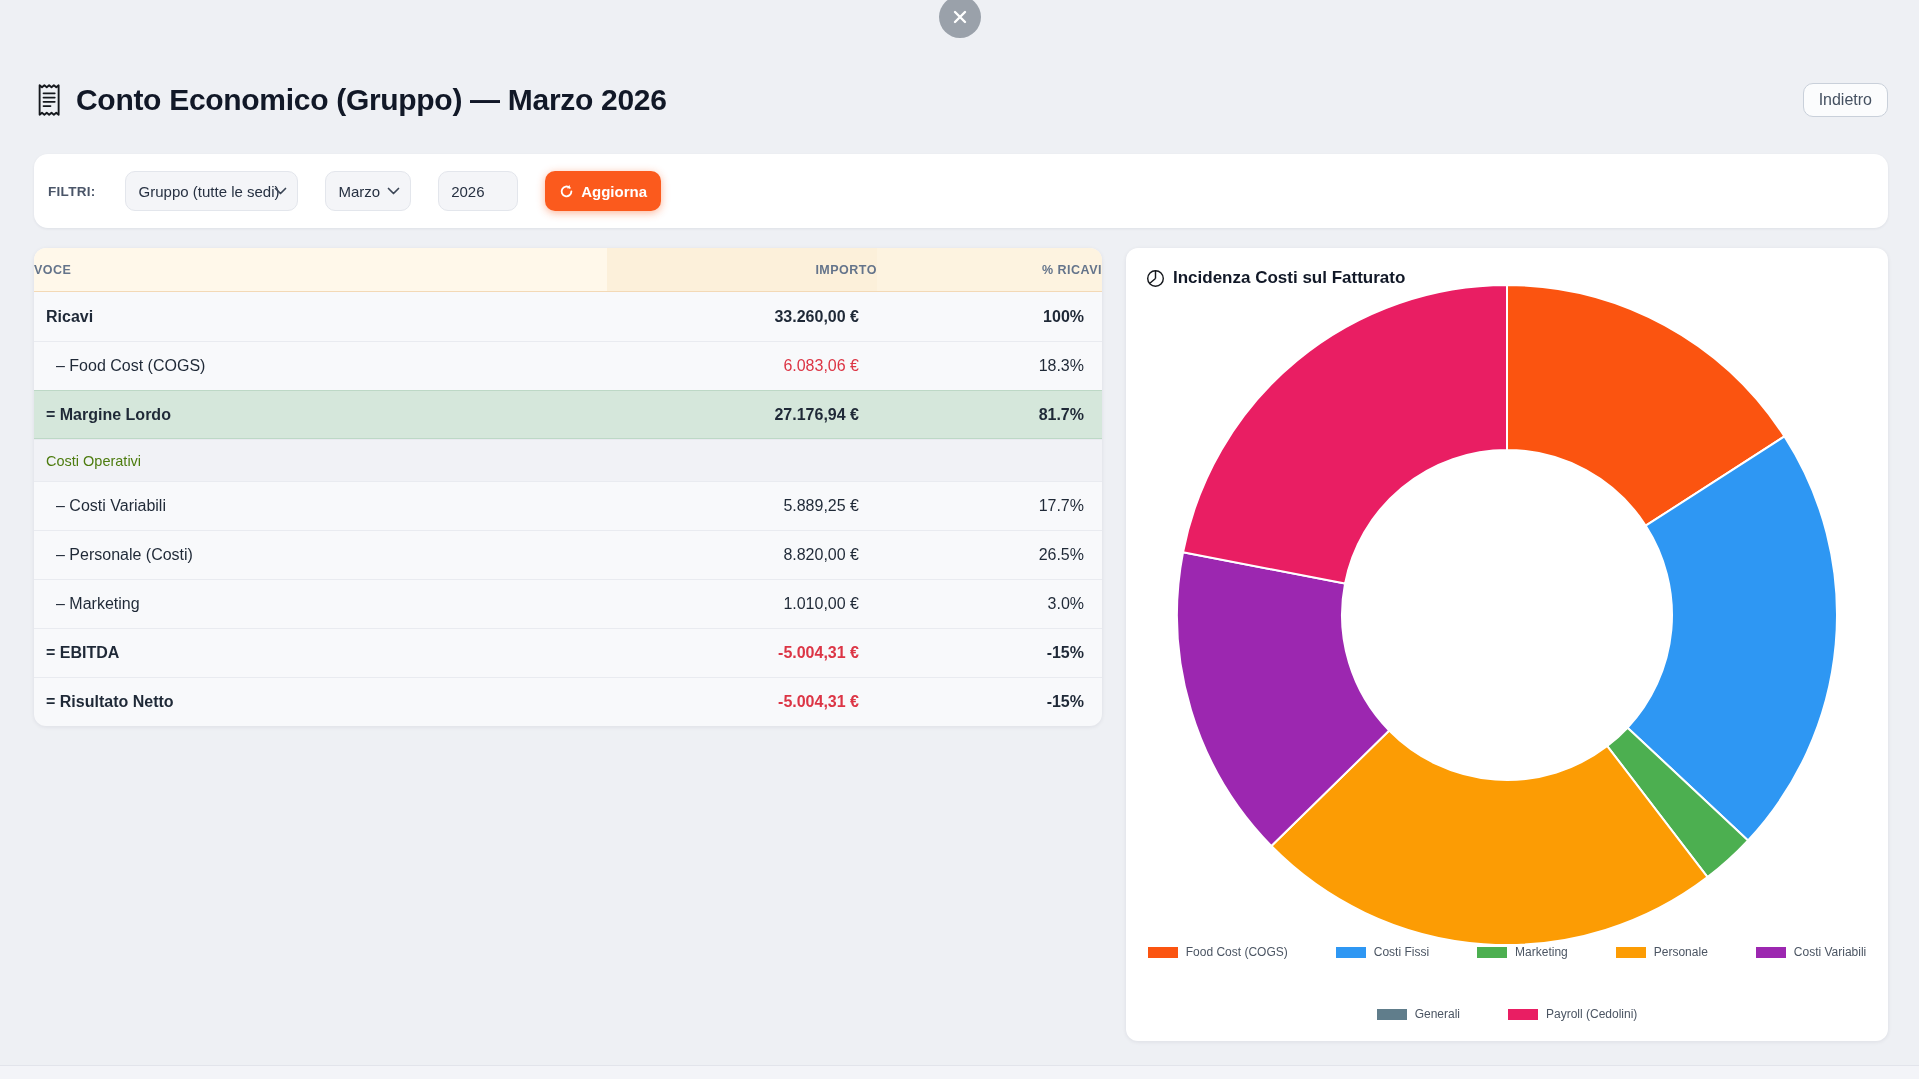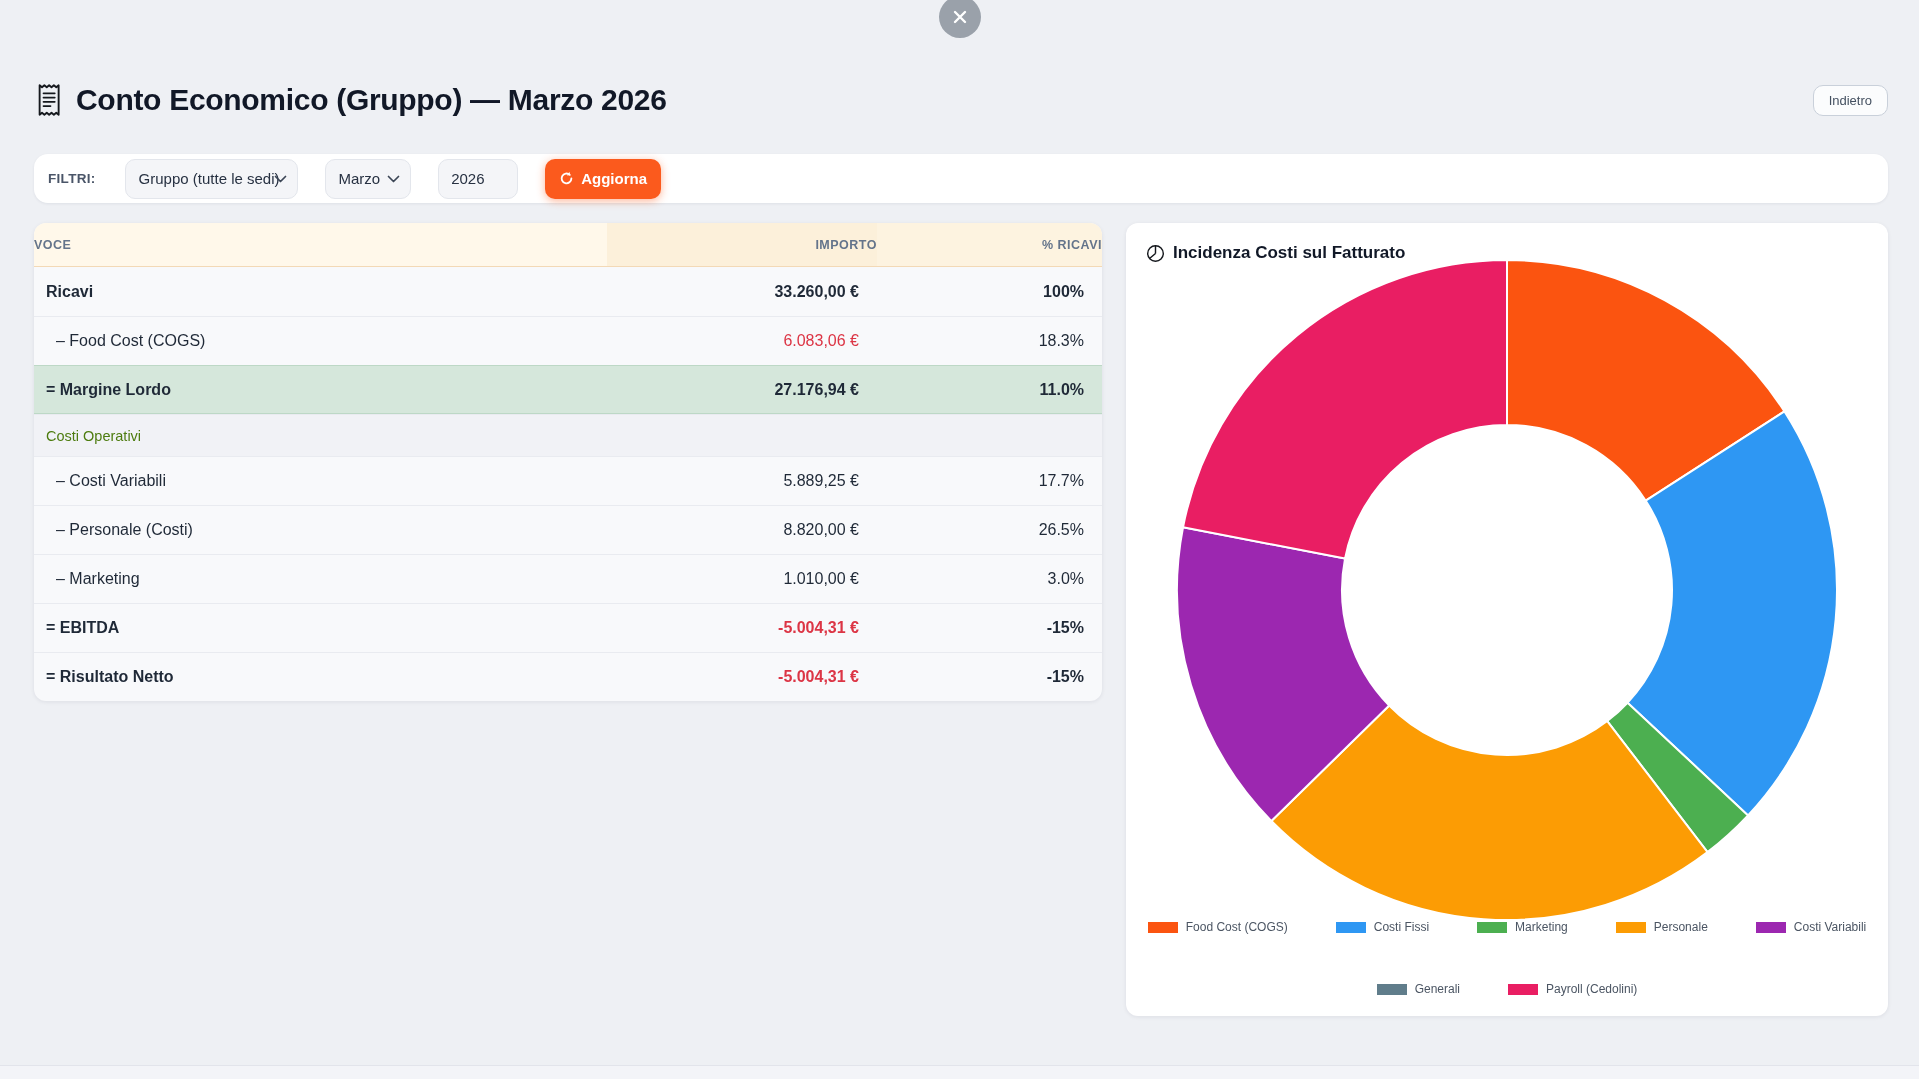--- a/index.html
+++ b/index.html
@@ -18,26 +18,26 @@
     background:#9aa1aa; border:none; cursor:pointer;
     display:flex; align-items:center; justify-content:center;
     z-index:10;
   }
   
   .page { padding:82px 31px 0 34px; }
   .header-row { display:flex; align-items:center; justify-content:space-between; }
   .page-title { display:flex; align-items:center; gap:12px; font-size:30px; font-weight:700; color:#111827; letter-spacing:-.3px;text-align:right; }
   .back-btn {
     background:#fbfcfd; border:1px solid #c9d0da; border-radius:10px;
-    padding:7px 15px; font-size:13px; color:#44506077; color:#445060;
+    padding:7px 15px; font-size:16px; color:#44506077; color:#445060;
     font-family:inherit; cursor:pointer;
   }
   
   .filter-bar {
-    margin-top:36px; height:49px; background:#fff; border-radius:14px;
+    margin-top:36px; height:74px; background:#fff; border-radius:14px;
     box-shadow:0 1px 3px rgba(20,30,50,.07);
     display:flex; align-items:center; gap:27px; padding:0 14px;
   }
   .filters-label { font-size:13.5px; font-weight:700; color:#4a5568; letter-spacing:.3px; margin-right:2px; }
   .select-box {
     background:#f4f5f8; border:1px solid #e3e6ec; border-radius:10px;
     height:40px; display:flex; align-items:center; padding:0 10px 0 13px;
     font-size:15px; color:#273142; cursor:pointer; white-space:nowrap;
   }
   .select-box .sel-text { overflow:hidden; }
@@ -155,21 +155,21 @@
             <div class="cell-ricavi">100%</div>
           </div>
           <div class="t-row indent">
             <div class="cell-label">– Food Cost (COGS)</div>
             <div class="cell-importo val-red">6.083,06 €</div>
             <div class="cell-ricavi">18.3%</div>
           </div>
           <div class="t-row total green">
             <div class="cell-label">= Margine Lordo</div>
             <div class="cell-importo">27.176,94 €</div>
-            <div class="cell-ricavi">11.0%</div>
+            <div class="cell-ricavi">81.7%</div>
           </div>
           <div class="t-row section">
             <div class="cell-label">Costi Operativi</div>
             <div class="cell-importo"></div>
             <div class="cell-ricavi"></div>
           </div>
           <div class="t-row indent">
             <div class="cell-label">– Costi Variabili</div>
             <div class="cell-importo">5.889,25 €</div>
             <div class="cell-ricavi">17.7%</div>

